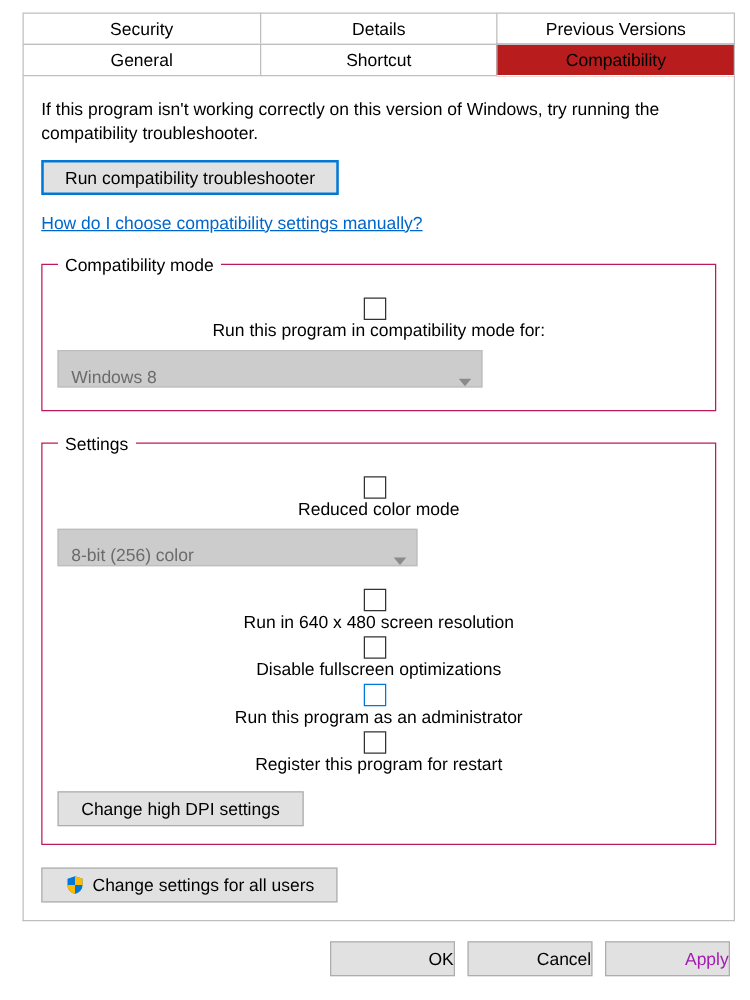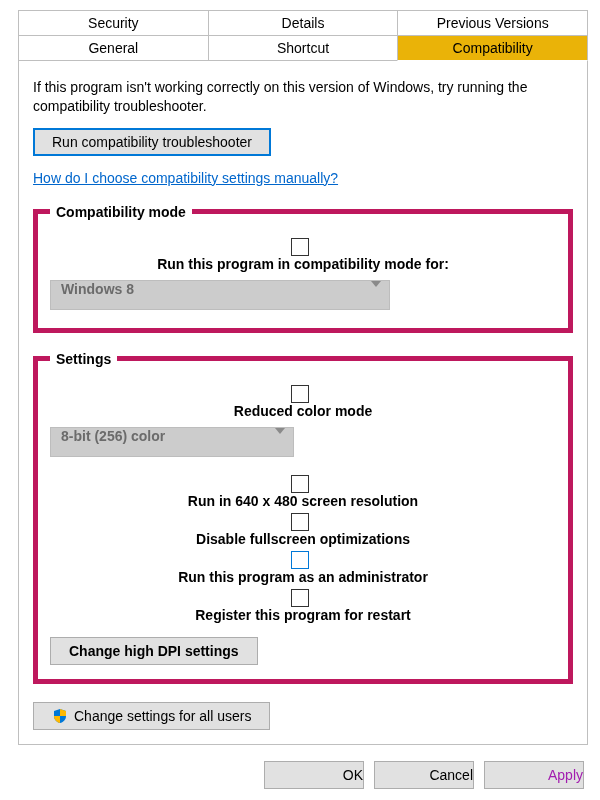--- a/index.html
+++ b/index.html
@@ -22,21 +22,21 @@
     padding: 4px 0;
     border: 1px solid #bfbfbf;
     background: #fff;
     cursor: default;
     margin-left: -1px;
     position: relative;
   }
   .tab:first-child { margin-left: 0; }
   .tab-row2 { margin-top: -1px; }
   .tab.active {
-    background: #eab308;
+    background: #b91c1c;
     border-bottom: 1px solid #fff;
     z-index: 2;
   }
   .panel {
     border: 1px solid #bfbfbf;
     border-top: none;
     padding: 16px 14px 14px 14px;
     margin-top: -1px;
   }
   .intro { margin: 2px 0 12px 0; line-height: 1.35; }
@@ -49,45 +49,44 @@
     border: 1px solid #adadad;
     padding: 4px 18px;
     font: inherit;
     cursor: default;
     min-height: 28px;
   }
   .btn.focus { border: 2px solid #0078d7; padding: 3px 17px; }
   .btn.disabled { color: #a21caf; }
   .link { color: #0066cc; text-decoration: underline; display: inline-block; margin: 14px 0 18px 0; }
   fieldset {
-    border: 5px solid #be185d;
+    border: 1px solid #be185d;
     margin: 0 0 18px 0;
     padding: 14px 12px 14px 12px;
-    font-weight: bold;
   }
   legend { padding: 0 6px; }
   .cb-row { display: flex; align-items: center; margin: 4px 0; flex-direction: column; }
   .cb {
     width: 18px; height: 18px;
     border: 1px solid #333;
     margin-right: 6px;
     flex-shrink: 0;
     background: #fff;
   }
   .cb.blue { border-color: #0078d7; }
   .select-dis {
-    display: flex; align-items: flex-start; justify-content: space-between;
+    display: flex; align-items: flex-end; justify-content: space-between;
     width: 340px; height: 30px;
     background: #cccccc;
     color: #6b6b6b;
     border: 1px solid #bdbdbd;
     padding: 0 8px 0 10px;
     margin: 8px 0 4px 0;
   }
-  .select-dis.sm { width: 244px; }
+  .select-dis.sm { width: 288px; }
   .chev { width: 0; height: 0; border-left: 5px solid transparent; border-right: 5px solid transparent; border-top: 6px solid #8a8a8a; }
   .footer {
     display: flex;
     justify-content: flex-end;
     gap: 10px;
     padding: 16px 4px 0 0;
   }
   .footer .btn { min-width: 100px; padding: 4px 0; }
   .shield { width:16px; height:16px; position:relative; flex-shrink:0; }
   .shield svg { width:16px; height:16px; display:block; }

